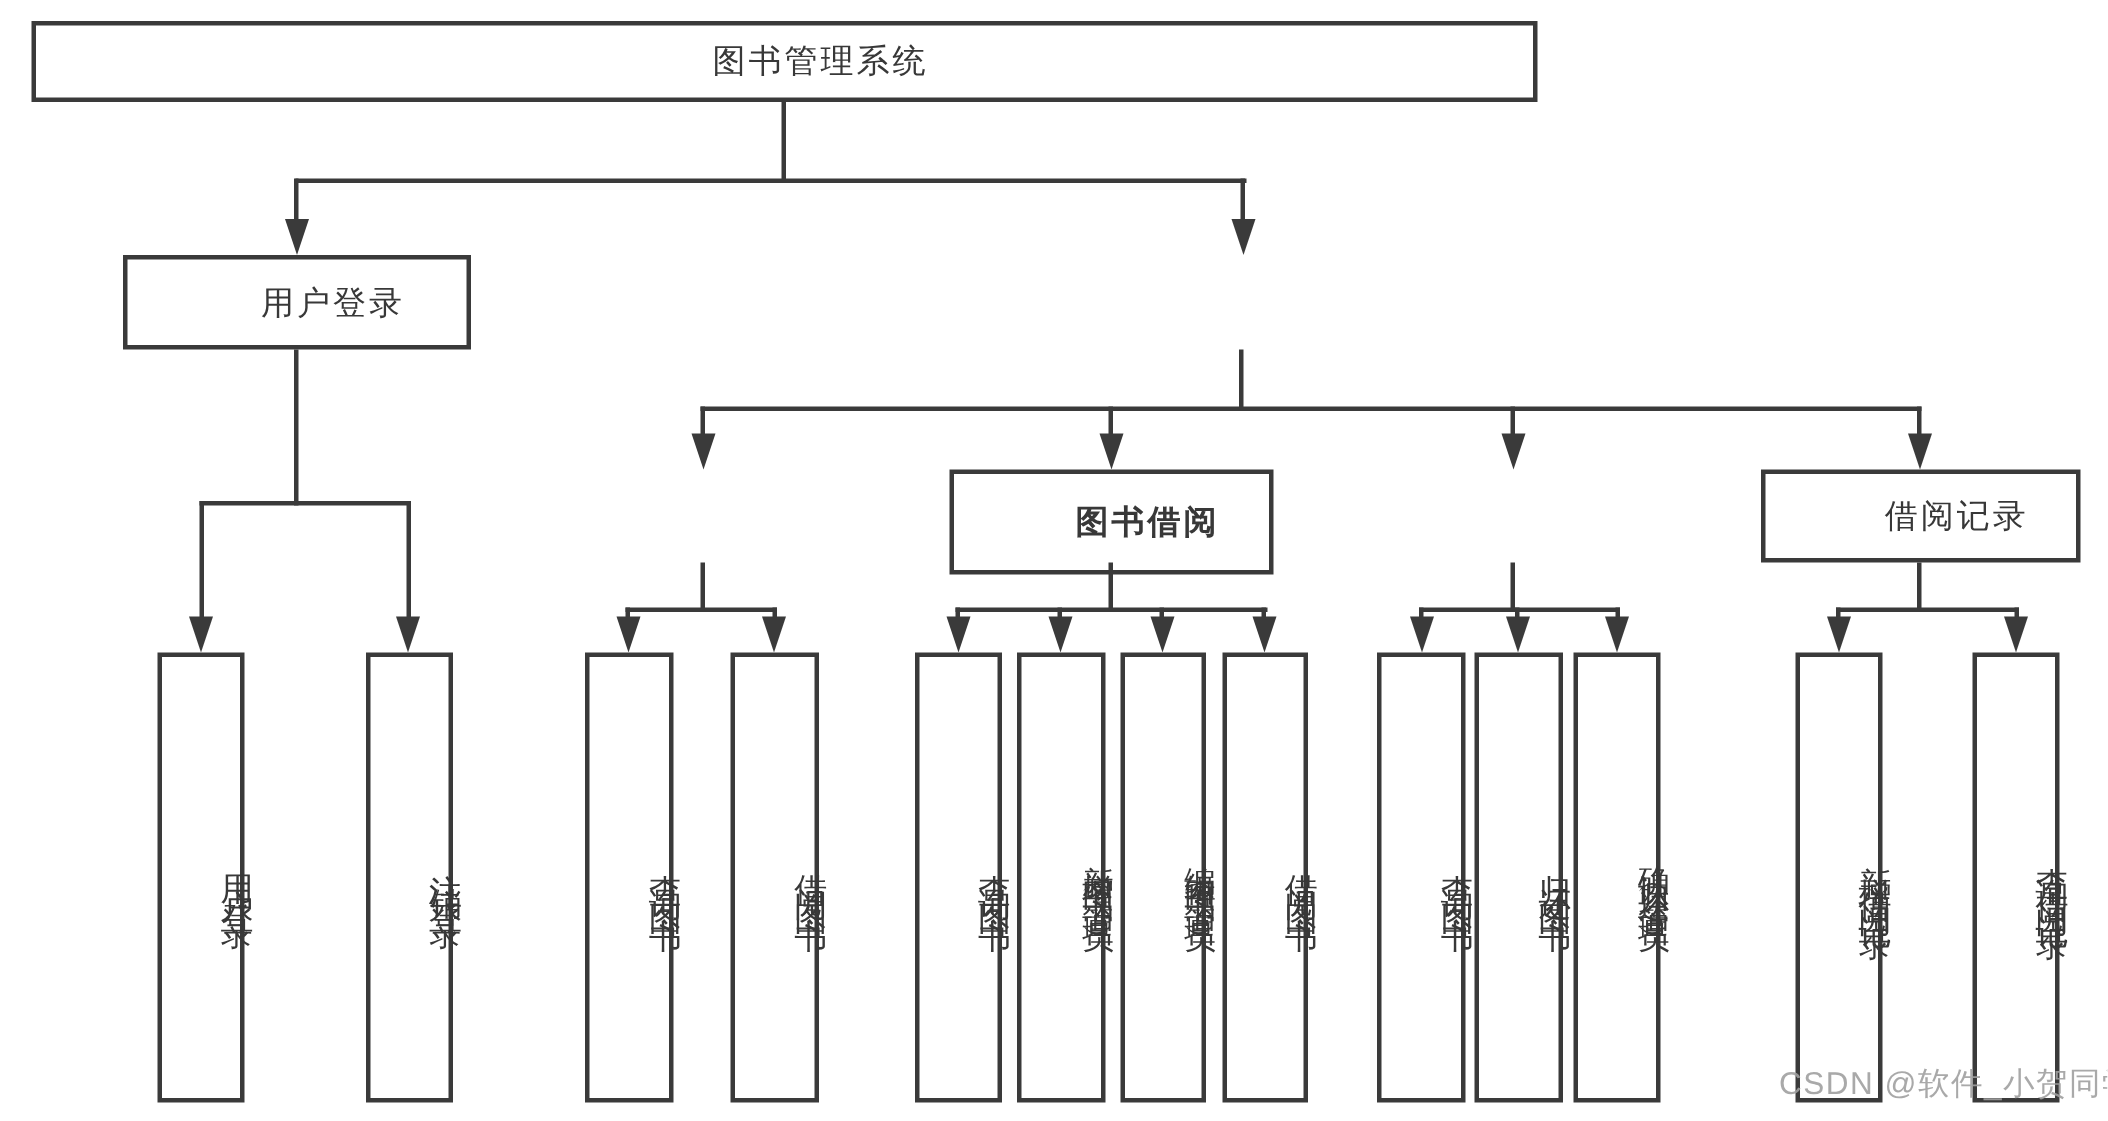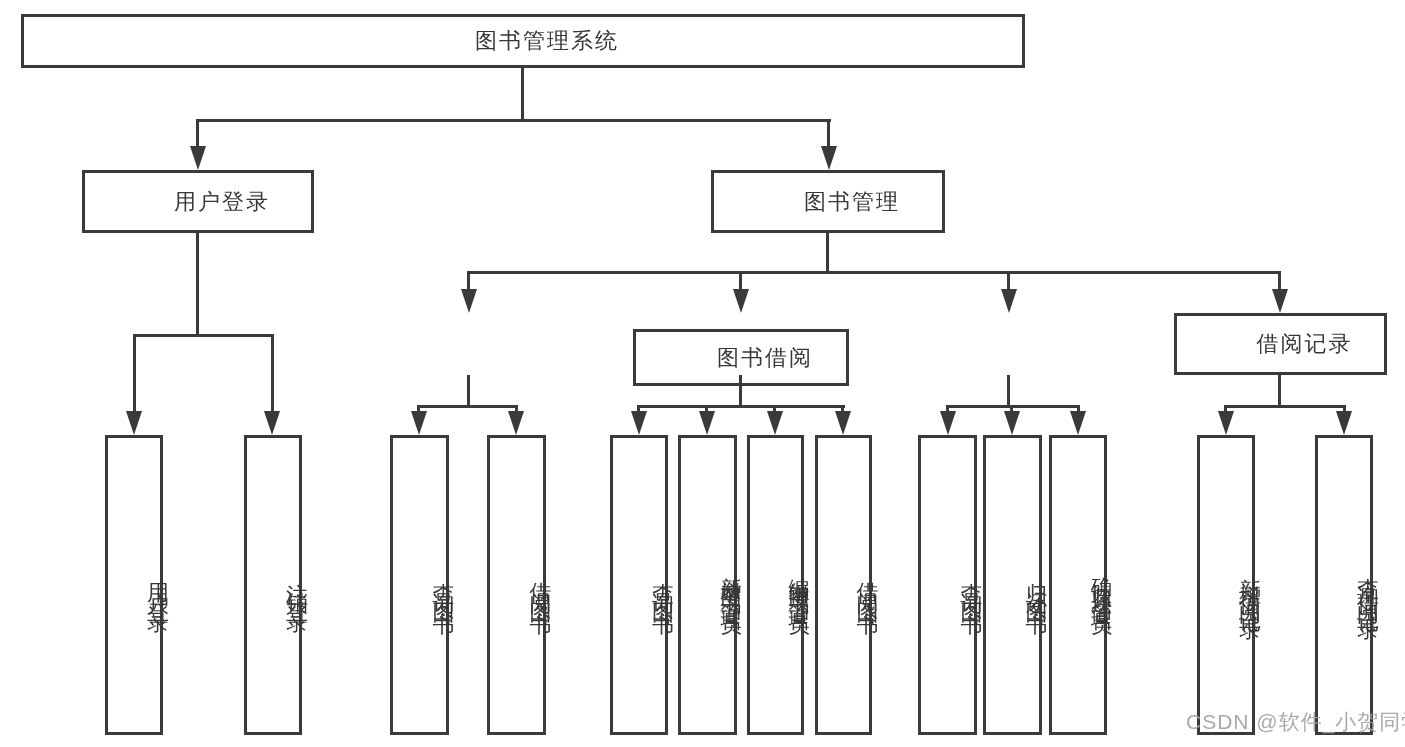--- a/index.html
+++ b/index.html
@@ -62,43 +62,40 @@
   <div class="ln" style="left:521px;top:68px;width:3px;height:53px;"></div>
   <div class="ln" style="left:197px;top:119px;width:634px;height:3px;"></div>
   <div class="ln" style="left:196px;top:119px;width:3px;height:31px;"></div>
   <div class="arr" style="left:190px;top:146px;"></div>
   <div class="ln" style="left:827px;top:119px;width:3px;height:31px;"></div>
   <div class="arr" style="left:821px;top:146px;"></div>
 
   <div class="box" style="left:82px;top:170px;width:232px;height:63px;">
     <span>用户登录</span>
   </div>
-  <div class="box" style="left:711px;top:170px;width:234px;height:63px;">
-    <span>图书管理</span>
-  </div>
 
   <div class="ln" style="left:196px;top:233px;width:3px;height:104px;"></div>
   <div class="ln" style="left:133px;top:334px;width:141px;height:3px;"></div>
   <div class="ln" style="left:133px;top:334px;width:3px;height:82px;"></div>
   <div class="arr" style="left:126px;top:411px;"></div>
   <div class="ln" style="left:271px;top:334px;width:3px;height:82px;"></div>
   <div class="arr" style="left:264px;top:411px;"></div>
 
   <div class="ln" style="left:826px;top:233px;width:3px;height:41px;"></div>
   <div class="ln" style="left:467px;top:271px;width:814px;height:3px;"></div>
   <div class="ln" style="left:467px;top:271px;width:3px;height:22px;"></div>
   <div class="arr" style="left:461px;top:289px;"></div>
   <div class="ln" style="left:739px;top:271px;width:3px;height:22px;"></div>
   <div class="arr" style="left:733px;top:289px;"></div>
   <div class="ln" style="left:1007px;top:271px;width:3px;height:22px;"></div>
   <div class="arr" style="left:1001px;top:289px;"></div>
   <div class="ln" style="left:1278px;top:271px;width:3px;height:22px;"></div>
   <div class="arr" style="left:1272px;top:289px;"></div>
 
-  <div class="box" style="left:633px;top:329px;width:216px;height:57px;">
+  <div class="box" style="left:633px;top:313px;width:216px;height:70px;font-weight:bold;">
     <span>图书借阅</span>
   </div>
   <div class="box" style="left:1174px;top:313px;width:213px;height:62px;">
     <span>借阅记录</span>
   </div>
 
   <div class="ln" style="left:467px;top:375px;width:3px;height:33px;"></div>
   <div class="ln" style="left:417px;top:405px;width:101px;height:3px;"></div>
   <div class="ln" style="left:417px;top:405px;width:3px;height:12px;"></div>
   <div class="arr" style="left:411px;top:411px;"></div>

